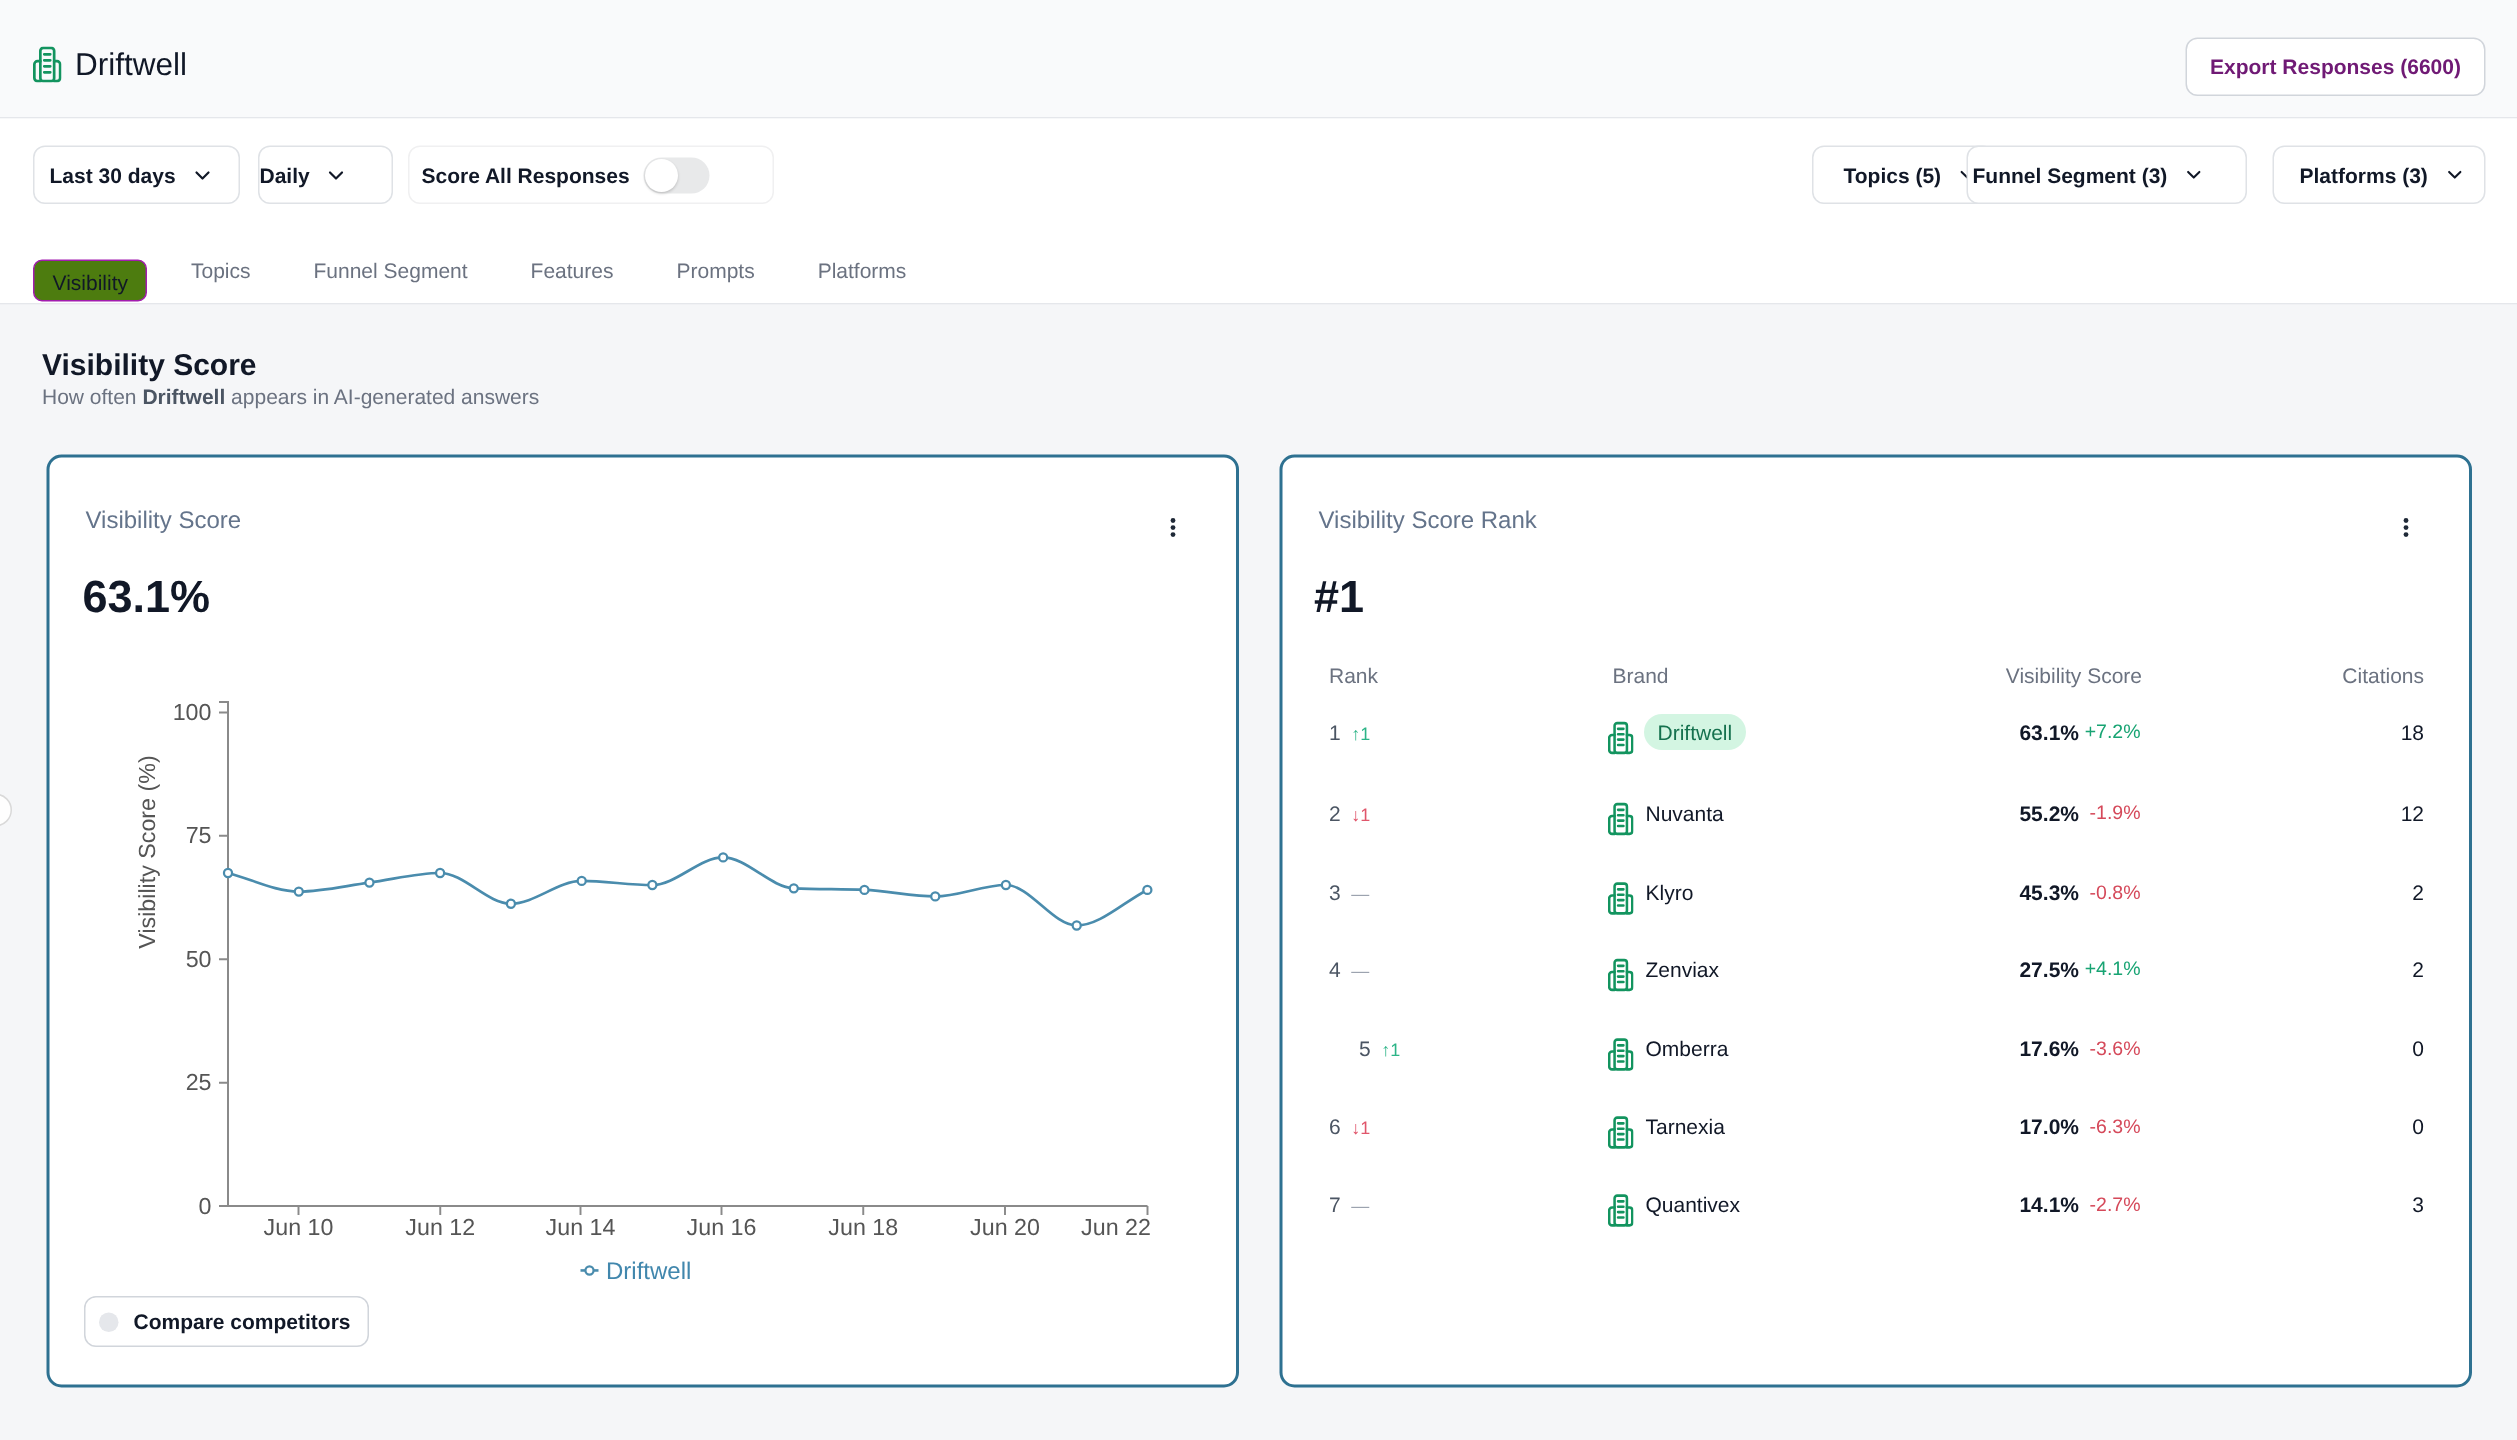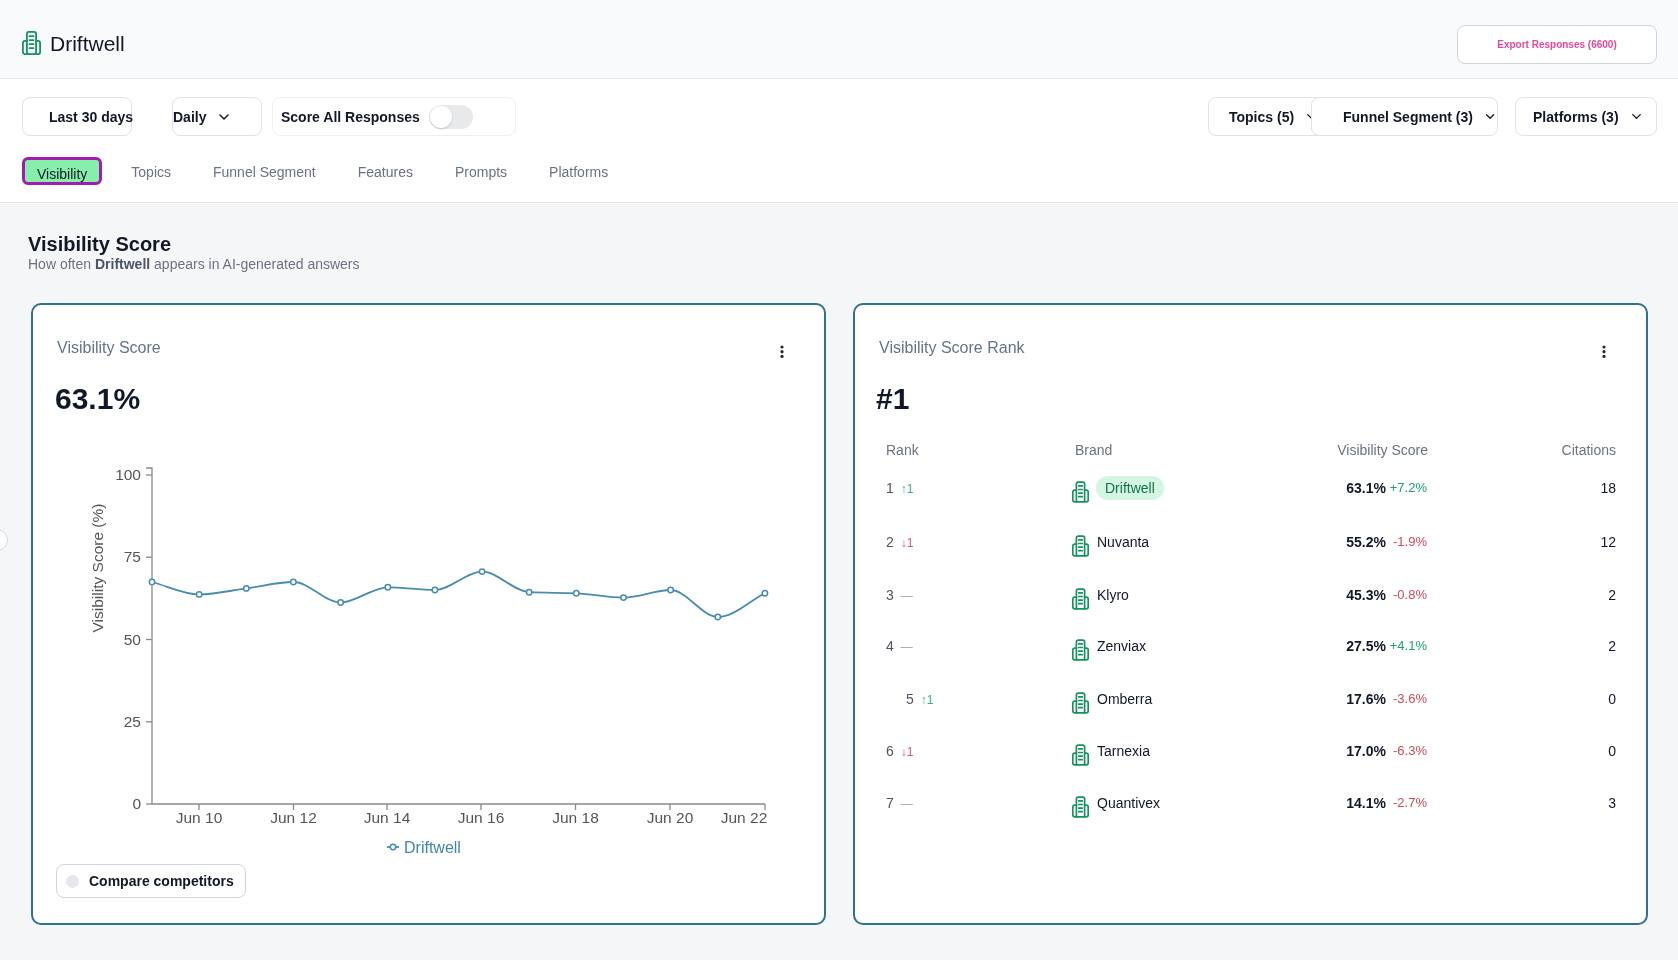--- a/index.html
+++ b/index.html
@@ -1,26 +1,26 @@
 <!DOCTYPE html>
 <html><head>
 <meta charset="utf-8">
 <style>
   * { margin:0; padding:0; box-sizing:border-box; }
   html,body { width:1678px; height:960px; font-family:"Liberation Sans",sans-serif; background:#f5f6f8; overflow:hidden; }
   .topbar { position:absolute; left:0; top:0; width:1678px; height:79px; background:#f9fafb; border-bottom:1px solid #e5e7eb; }
   .brand { position:absolute; left:50px; top:32px; font-size:21px; font-weight:500; color:#111827; }
   .logo { position:absolute; left:22px; top:31px; }
-  .exportbtn { position:absolute; right:21px; top:25px; height:39px; width:200px; background:#fff; border:1px solid #d1d5db; border-radius:8px; font-weight:700; font-size:10px; color:#ec4899; text-align:center; line-height:37px; }
+  .exportbtn { position:absolute; right:21px; top:25px; height:39px; width:200px; background:#fff; border:1px solid #d1d5db; border-radius:8px; font-weight:700; font-size:14px; color:#701a75; text-align:center; line-height:37px; }
   .filters { position:absolute; left:0; top:79px; width:1678px; height:124px; background:#fff; border-bottom:1px solid #e5e7eb; }
   .fbtn { position:absolute; top:18px; height:39px; background:#fff; border:1px solid #dfe2e6; border-radius:8px; display:flex; align-items:center; font-weight:700; font-size:14px; color:#111827; white-space:nowrap; }
   .chev { margin-left:10px; }
   .tabs { position:absolute; left:22px; top:78px; display:flex; gap:16px; align-items:center; }
   .tab { padding:0 12px; height:28px; line-height:28px; font-size:14px; color:#6b7280; border:1px solid transparent; white-space:nowrap; }
-  .tab.active { border:3px solid #a21caf; border-radius:6px; background:#86efac; color:#111827; }
+  .tab.active { border:1px solid #a21caf; border-radius:6px; background:#4d7c0f; color:#111827;margin-top:16px; }
   h2.sect { position:absolute; left:28px; top:233px; font-size:20px; font-weight:700; color:#111827; }
   .subt { position:absolute; left:28px; top:256px; font-size:14px; color:#6b7280; }
   .subt b { color:#4b5563; }
   .card { position:absolute; top:303px; width:795px; height:622px; background:#fff; border:2px solid #2e7191; border-radius:10px; }
   .card.left { left:31px; }
   .card.right { left:853px; }
   .ctitle { position:absolute; left:24px; top:34px; font-size:16px; color:#64748b; }
   .bignum { position:absolute; left:22px; top:79px; font-size:30px; font-weight:700; color:#111827; line-height:1; }
   .dots { position:absolute; left:776px; top:344px; }
   .cmpbtn { position:absolute; left:23px; top:559px; width:190px; height:34px; background:#fff; border:1px solid #d1d5db; border-radius:8px; display:flex; align-items:center; white-space:nowrap; }
@@ -51,41 +51,41 @@
 <svg class="logo" width="19" height="24" viewBox="0 0 19 24" fill="none" stroke="#13945f" stroke-width="1.8" stroke-linecap="round" stroke-linejoin="round">
   <rect x="4.9" y="0.9" width="9.2" height="22.2" rx="2"></rect>
   <path d="M4.9 9.8H3a2.1 2.1 0 0 0-2.1 2.1v9.1A2.1 2.1 0 0 0 3 23.1h1.9"></path>
   <path d="M14.1 9.8H16a2.1 2.1 0 0 1 2.1 2.1v9.1a2.1 2.1 0 0 1-2.1 2.1h-1.9"></path>
   <path d="M7.5 5.2h4M7.5 9.2h4M7.5 13.2h4M7.5 17.2h4"></path>
 </svg>
 <div class="brand">Driftwell</div>
 <div class="exportbtn">Export Responses (6600)</div>
 
 <div class="filters">
-  <div class="fbtn" style="left:22px; width:110px; padding-left:26px;">Last 30 days
+  <div class="fbtn" style="left:22px; width:138px; padding-left:10px;">Last 30 days
     <svg class="chev" width="16" height="16" viewBox="0 0 24 24" fill="none" stroke="#111827" stroke-width="2.2" stroke-linecap="round" stroke-linejoin="round">
         <path d="M6 9l6 6 6-6"></path>
       </svg>
   </div>
   <div class="fbtn" style="left:172px; width:90px; padding-left:0;">Daily
     <svg class="chev" width="16" height="16" viewBox="0 0 24 24" fill="none" stroke="#111827" stroke-width="2.2" stroke-linecap="round" stroke-linejoin="round">
         <path d="M6 9l6 6 6-6"></path>
       </svg>
   </div>
   <div class="fbtn" style="left:272px; width:244px; padding-left:8px; border-color:#f0f0f1;">Score All Responses
     <span style="display:inline-block; margin-left:9px; width:44px; height:24px; border-radius:12px; background:#e8e9ea; position:relative;">
       <span style="position:absolute; left:1px; top:1px; width:22px; height:22px; border-radius:50%; background:#fff; box-shadow:0 1px 2px rgba(0,0,0,0.18);"></span>
     </span>
   </div>
   <div class="fbtn" style="left:1208px; width:122px; padding-left:20px;">Topics (5)
     <svg class="chev" width="15" height="15" viewBox="0 0 24 24" fill="none" stroke="#111827" stroke-width="2.2" stroke-linecap="round" stroke-linejoin="round">
         <path d="M6 9l6 6 6-6"></path>
       </svg>
   </div>
-  <div class="fbtn" style="left:1311px; width:187px; padding-left:31px;">Funnel Segment (3)
+  <div class="fbtn" style="left:1311px; width:187px; padding-left:3px;">Funnel Segment (3)
     <svg class="chev" width="15" height="15" viewBox="0 0 24 24" fill="none" stroke="#111827" stroke-width="2.2" stroke-linecap="round" stroke-linejoin="round">
         <path d="M6 9l6 6 6-6"></path>
       </svg>
   </div>
   <div class="fbtn" style="left:1515px; width:142px; padding-left:17px;text-align:center;">Platforms (3)
     <svg class="chev" width="15" height="15" viewBox="0 0 24 24" fill="none" stroke="#111827" stroke-width="2.2" stroke-linecap="round" stroke-linejoin="round">
         <path d="M6 9l6 6 6-6"></path>
       </svg>
   </div>
   <div class="tabs">

